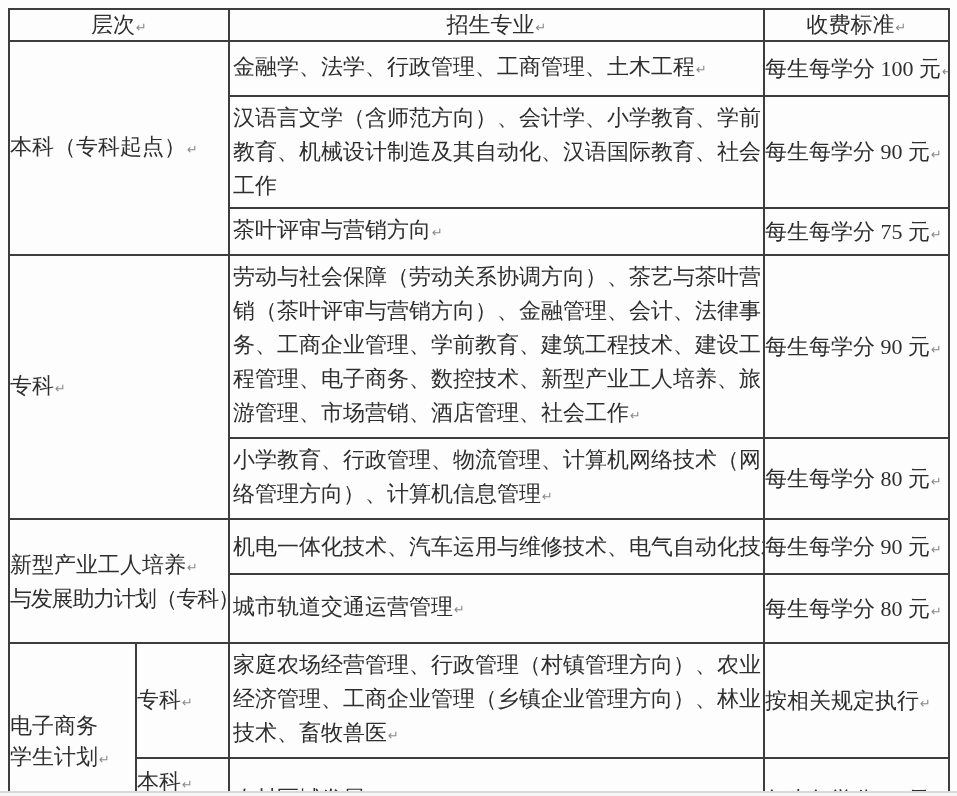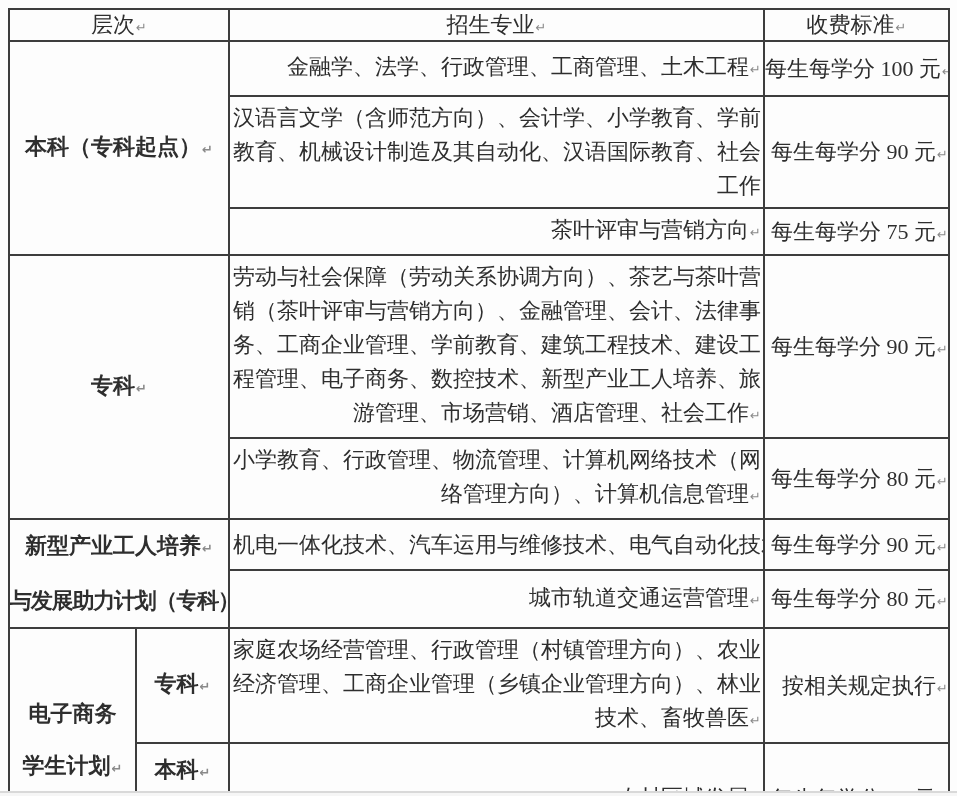--- a/index.html
+++ b/index.html
@@ -18,27 +18,27 @@
     table-layout:fixed;
     font-size:22px;
   }
   td{
     border:2px solid #3d3d3d;
     vertical-align:middle;
     padding:0;
     overflow:hidden;
   }
   .hd{text-align:center;}
-  .lvl{text-align:center;line-height:52px;font-weight:bold;}
+  .lvl{text-align:left;line-height:31px;}
   .majors{
-    text-align:right;
+    text-align:left;
     padding:4px 2px 4px 3px;
     line-height:34px;
   }
-  .fee{text-align:right;white-space:nowrap;}
+  .fee{text-align:left;white-space:nowrap;}
   .nowrap{white-space:nowrap;}
   .tight{white-space:nowrap;letter-spacing:-1.2px;}
   .mark{
     color:#8a8a8a;
     font-size:13px;
     font-family:"DejaVu Sans",sans-serif;
     vertical-align:baseline;
     margin-left:1px;
   }
   .bottom-rule{
@@ -117,33 +117,33 @@
     </tr>
     <tr style="height:68px">
       <td class="majors">
         <span>小学教育、行政管理、物流管理、计算机网络技术（网络管理方向）、计算机信息管理</span><span class="mark">↵</span>
       </td>
       <td class="fee">
         <span>每生每学分 80 元</span><span class="mark">↵</span>
       </td>
     </tr>
 
-    <tr style="height:48px">
+    <tr style="height:55px">
       <td class="lvl" colspan="2" rowspan="2">
         <div><span>新型产业工人培养</span><span class="mark">↵</span></div>
         <div class="tight">与发展助力计划（专科）</div>
       </td>
       <td class="majors nowrap">
         <span>机电一体化技术、汽车运用与维修技术、电气自动化技术</span>
       </td>
       <td class="fee">
         <span>每生每学分 90 元</span><span class="mark">↵</span>
       </td>
     </tr>
-    <tr style="height:54px">
+    <tr style="height:69px">
       <td class="majors">
         <span>城市轨道交通运营管理</span><span class="mark">↵</span>
       </td>
       <td class="fee">
         <span>每生每学分 80 元</span><span class="mark">↵</span>
       </td>
     </tr>
 
     <tr style="height:105px">
       <td class="lvl" rowspan="2">

